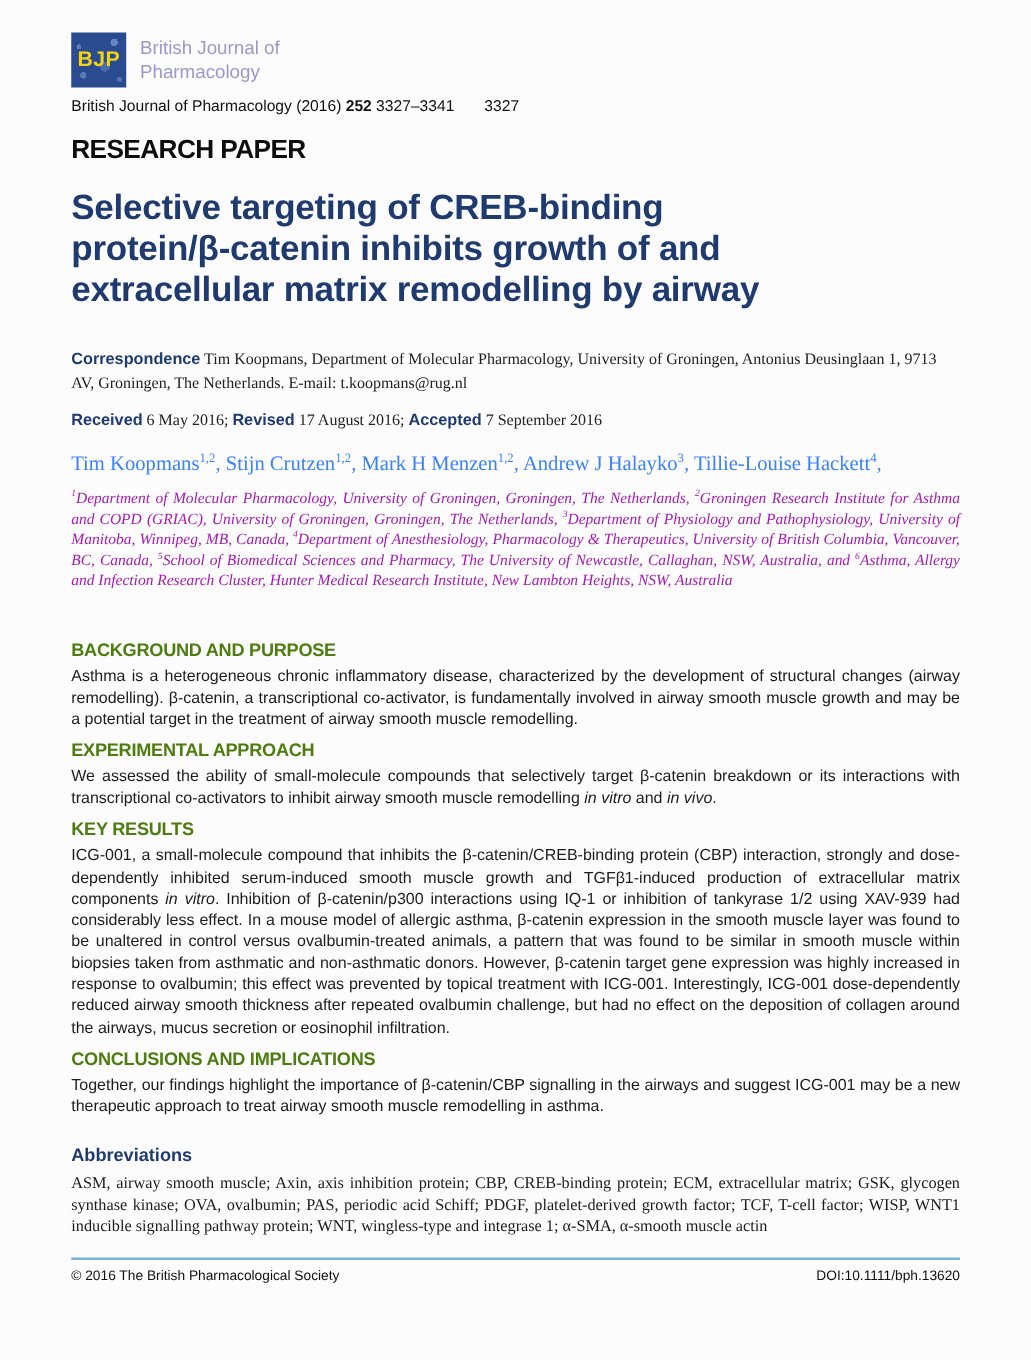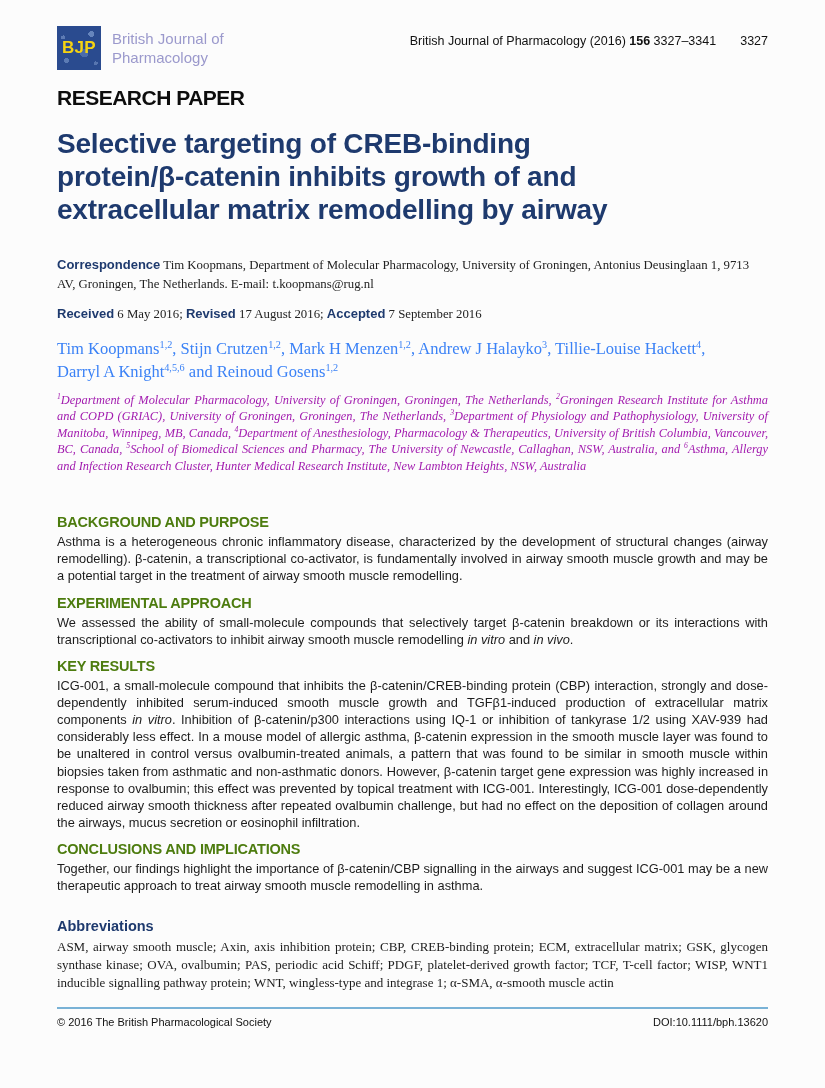--- a/index.html
+++ b/index.html
@@ -6,21 +6,21 @@
   body {
     width:825px; height:1088px;
     background:#fcfcfc;
     font-family:"Liberation Sans", sans-serif;
     color:#1a1a1a;
     box-sizing:border-box;
     padding:26px 57px 0 57px;
     overflow:hidden;
     position:relative;
   }
-  .header-row { display:flex; justify-content:space-between; align-items:flex-start; }
+  .header-row { display:flex; justify-content:space-between; align-items:flex-start;flex-direction:column; }
   .logo-block { display:flex; gap:11px; }
   .bjp-logo {
     width:44px; height:44px; flex:0 0 44px;
     background-color:#2a4b8f;
     background-image:
       radial-gradient(circle at 78% 18%, rgba(150,180,225,0.55) 3px, transparent 3px),
       radial-gradient(circle at 22% 78%, rgba(150,180,225,0.45) 2.5px, transparent 2.5px),
       radial-gradient(circle at 62% 62%, rgba(95,130,190,0.6) 4px, transparent 4px),
       radial-gradient(circle at 14% 26%, rgba(170,195,235,0.4) 2px, transparent 2px),
       radial-gradient(circle at 88% 85%, rgba(170,195,235,0.35) 2px, transparent 2px);
@@ -73,21 +73,21 @@
   <div class="logo-block">
     <div class="bjp-logo">
       <span>BJP</span>
     </div>
     <div class="journal-name">
       <span>British Journal of</span>
       <span>Pharmacology</span>
     </div>
   </div>
   <div class="citation">
-    <span>British Journal of Pharmacology (2016) </span><span class="vol">156</span><span> 3327–3341</span><span class="pagenum">3327</span>
+    <span>British Journal of Pharmacology (2016) </span><span class="vol">252</span><span> 3327–3341</span><span class="pagenum">3327</span>
   </div>
 </div>
 
 <div class="research-paper">RESEARCH PAPER</div>
 
 <h1 class="paper-title" style="margin:18px 0 0 0;">
   <span>Selective targeting of CREB-binding</span>
   <span>protein/β-catenin inhibits growth of and</span>
   <span>extracellular matrix remodelling by airway</span>
 </h1>
@@ -95,21 +95,20 @@
 <div class="corr">
   <span class="navy-label">Correspondence</span><span> Tim Koopmans, Department of Molecular Pharmacology, University of Groningen, Antonius Deusinglaan 1, 9713 AV, Groningen, The Netherlands. E-mail: t.koopmans@rug.nl</span>
 </div>
 
 <div class="dates">
   <span class="navy-label">Received</span><span> 6 May 2016; </span><span class="navy-label">Revised</span><span> 17 August 2016; </span><span class="navy-label">Accepted</span><span> 7 September 2016</span>
 </div>
 
 <div class="authors">
   <span class="aline">Tim Koopmans<sup>1,2</sup>, Stijn Crutzen<sup>1,2</sup>, Mark H Menzen<sup>1,2</sup>, Andrew J Halayko<sup>3</sup>, Tillie-Louise Hackett<sup>4</sup>,</span>
-  <span class="aline">Darryl A Knight<sup>4,5,6</sup> and Reinoud Gosens<sup>1,2</sup></span>
 </div>
 
 <div class="affiliations"><sup>1</sup>Department of Molecular Pharmacology, University of Groningen, Groningen, The Netherlands, <sup>2</sup>Groningen Research Institute for Asthma and COPD (GRIAC), University of Groningen, Groningen, The Netherlands, <sup>3</sup>Department of Physiology and Pathophysiology, University of Manitoba, Winnipeg, MB, Canada, <sup>4</sup>Department of Anesthesiology, Pharmacology &amp; Therapeutics, University of British Columbia, Vancouver, BC, Canada, <sup>5</sup>School of Biomedical Sciences and Pharmacy, The University of Newcastle, Callaghan, NSW, Australia, and <sup>6</sup>Asthma, Allergy and Infection Research Cluster, Hunter Medical Research Institute, New Lambton Heights, NSW, Australia</div>
 
 <div class="abstract">
   <div class="abs-heading first">BACKGROUND AND PURPOSE</div>
   <div class="abs-body">Asthma is a heterogeneous chronic inflammatory disease, characterized by the development of structural changes (airway remodelling). β-catenin, a transcriptional co-activator, is fundamentally involved in airway smooth muscle growth and may be a potential target in the treatment of airway smooth muscle remodelling.</div>
 
   <div class="abs-heading">EXPERIMENTAL APPROACH</div>
   <div class="abs-body">We assessed the ability of small-molecule compounds that selectively target β-catenin breakdown or its interactions with transcriptional co-activators to inhibit airway smooth muscle remodelling <i>in vitro</i> and <i>in vivo</i>.</div>

